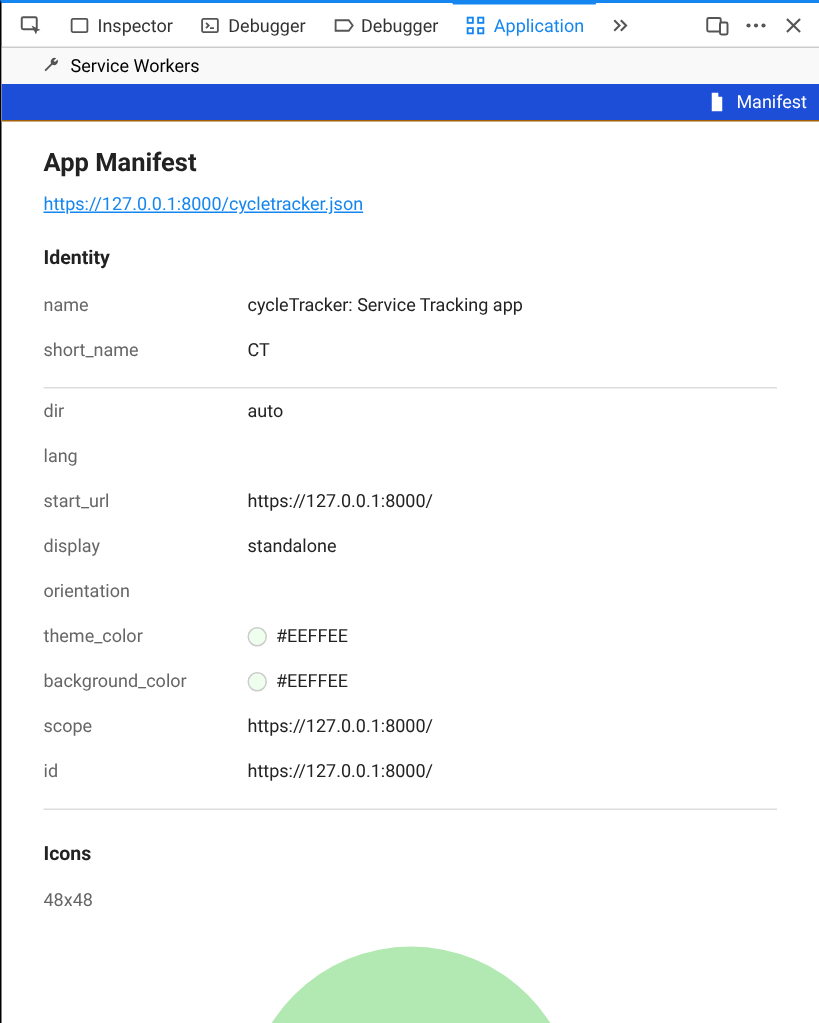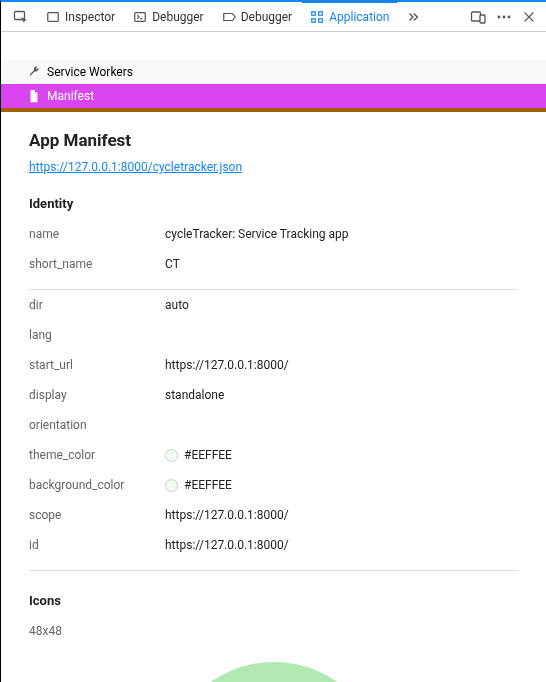--- a/index.html
+++ b/index.html
@@ -52,35 +52,35 @@
       gap: 10px;
       padding-right: 6px;
     }
     .toolbar-right .icon-btn {
       cursor: pointer;
       display: flex;
       align-items: center;
     }
     .sidebar {
       background: #f9f9f9;
-      border-bottom: 4px solid #a16207;
-      margin-top: 28px;
+      border-bottom: 1px solid #a16207;
     }
     .tree-row {
       display: flex;
       align-items: center;
       height: 24px;
       padding: 0 8px 0 26px;
       gap: 6px;
       cursor: pointer;
       font-size: 12px;
     }
     .tree-row.selected {
-      background: #d946ef;
+      background: #1d4ed8;
       color: #fff;
+      justify-content: flex-end;
     }
     .content {
       padding: 18px 28px;
     }
     .title {
       font-size: 17px;
       font-weight: 700;
       color: #222;
       margin-bottom: 10px;
     }

